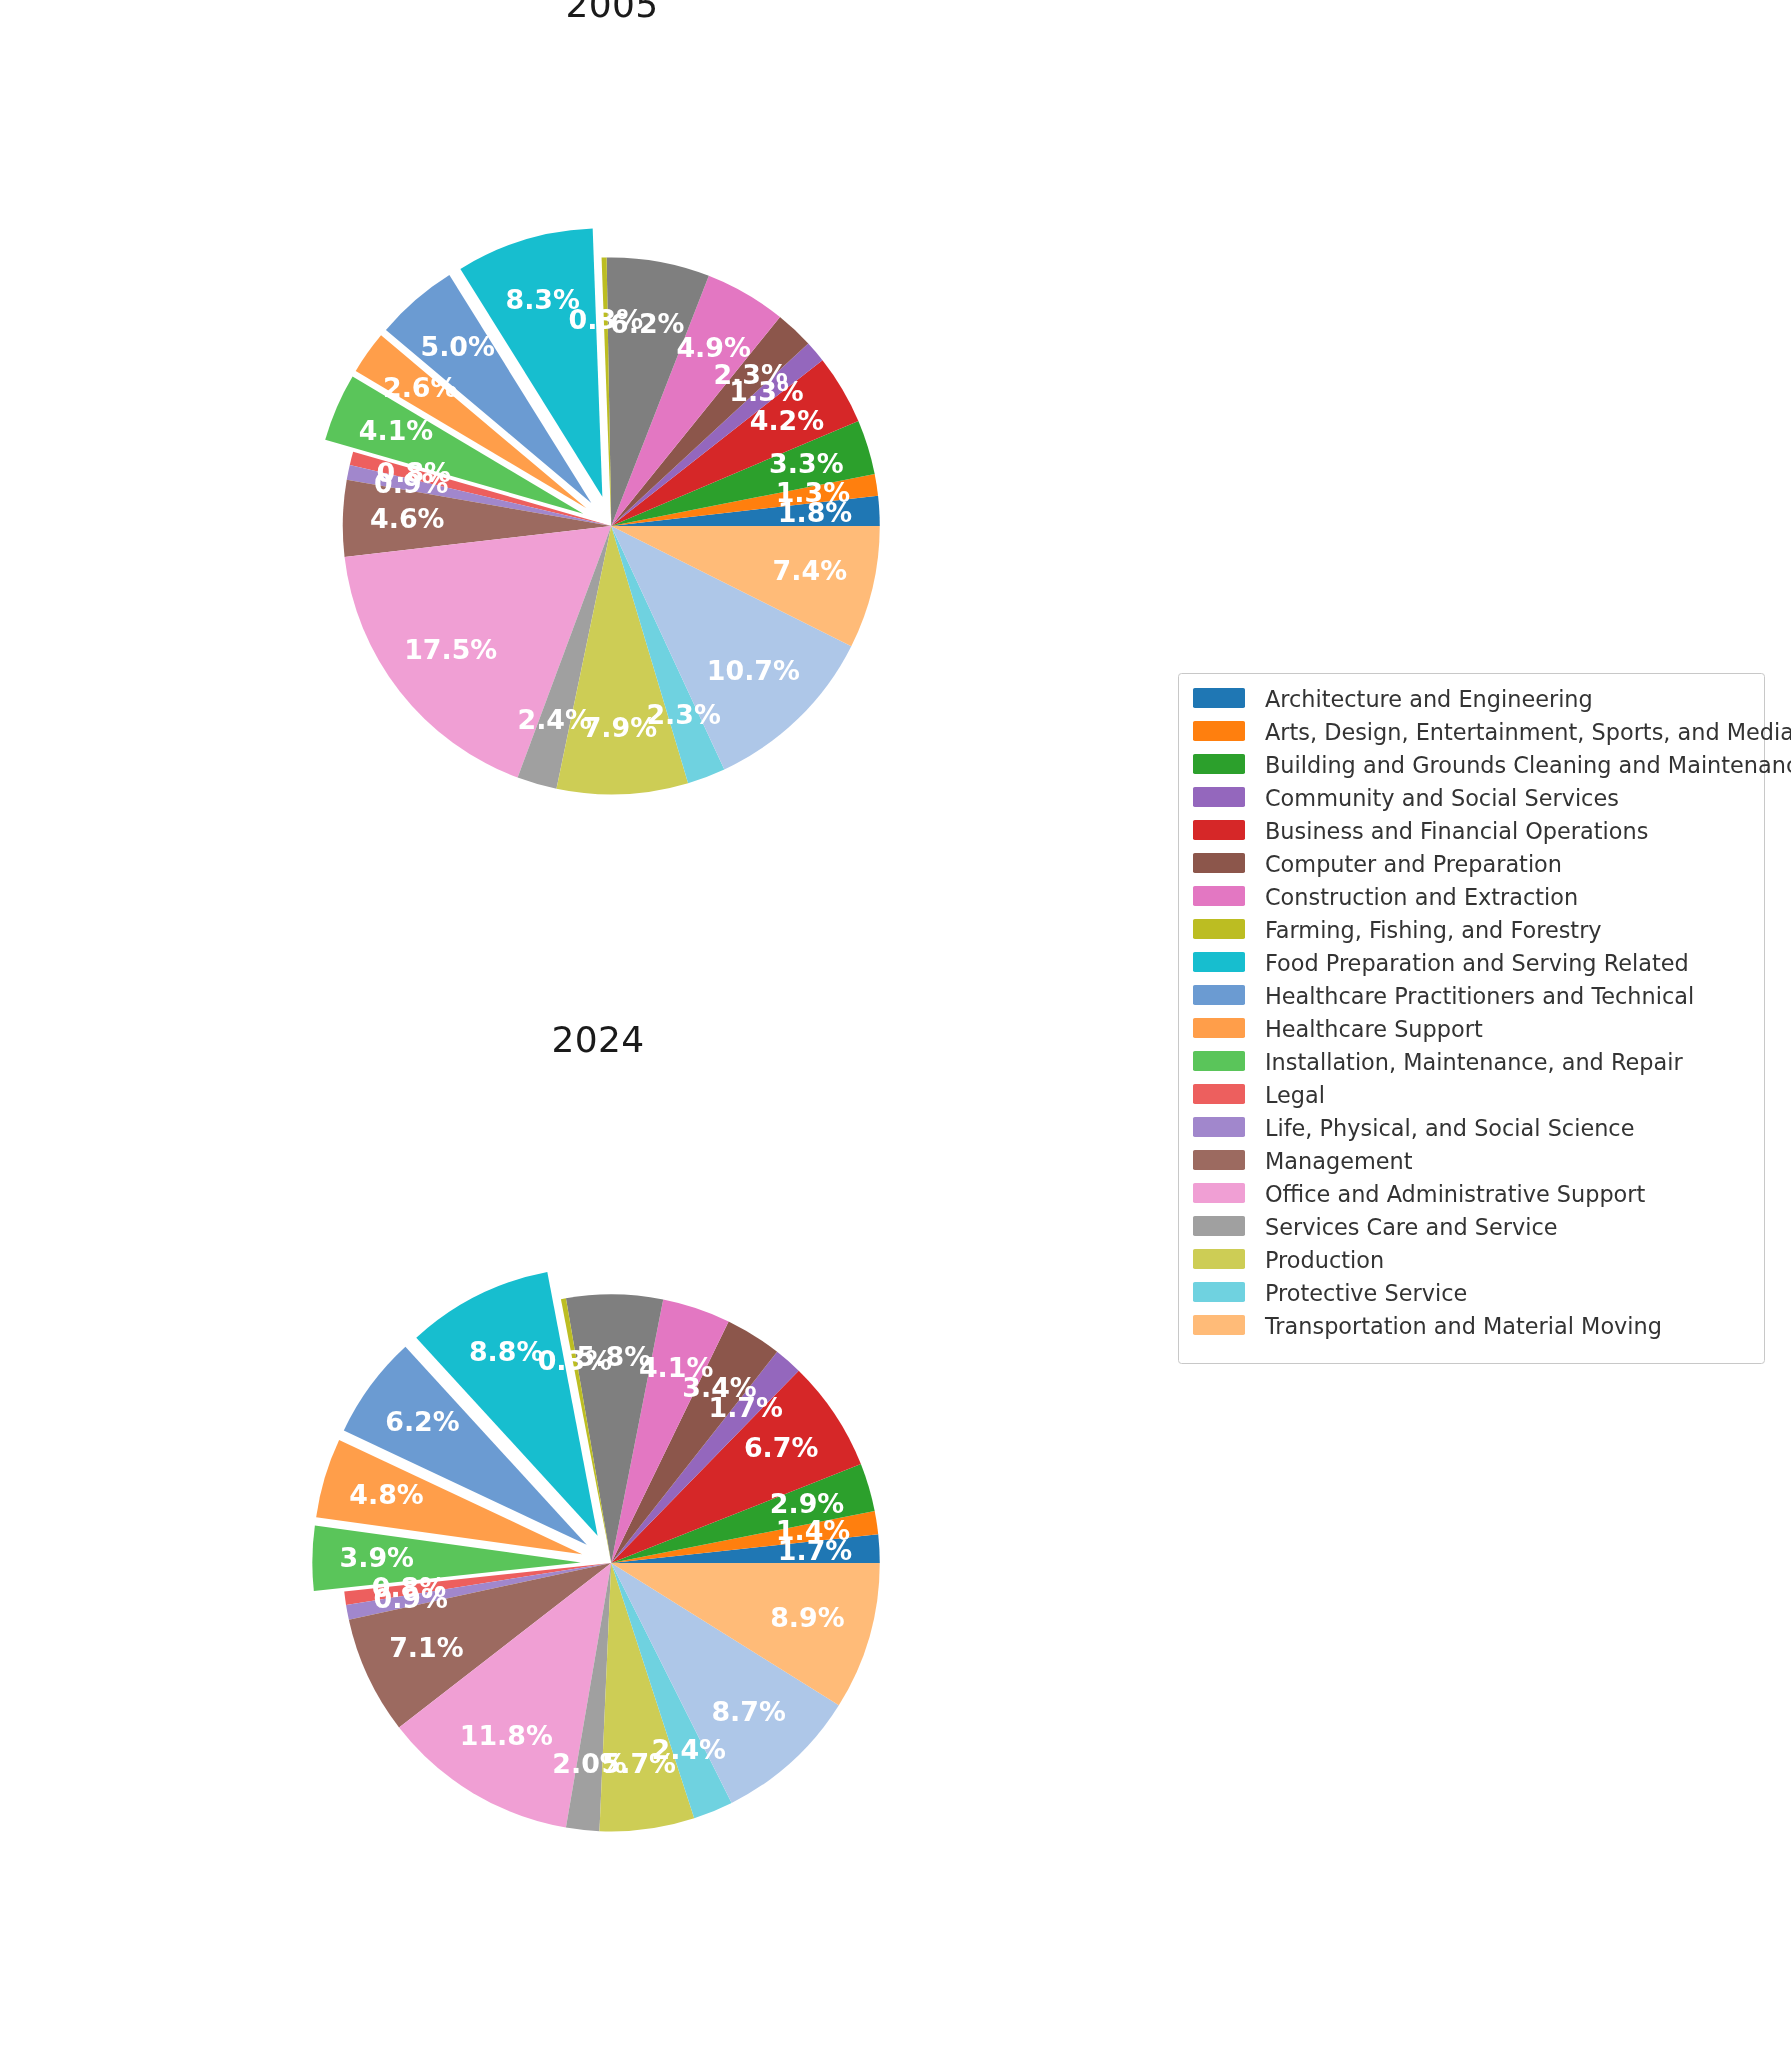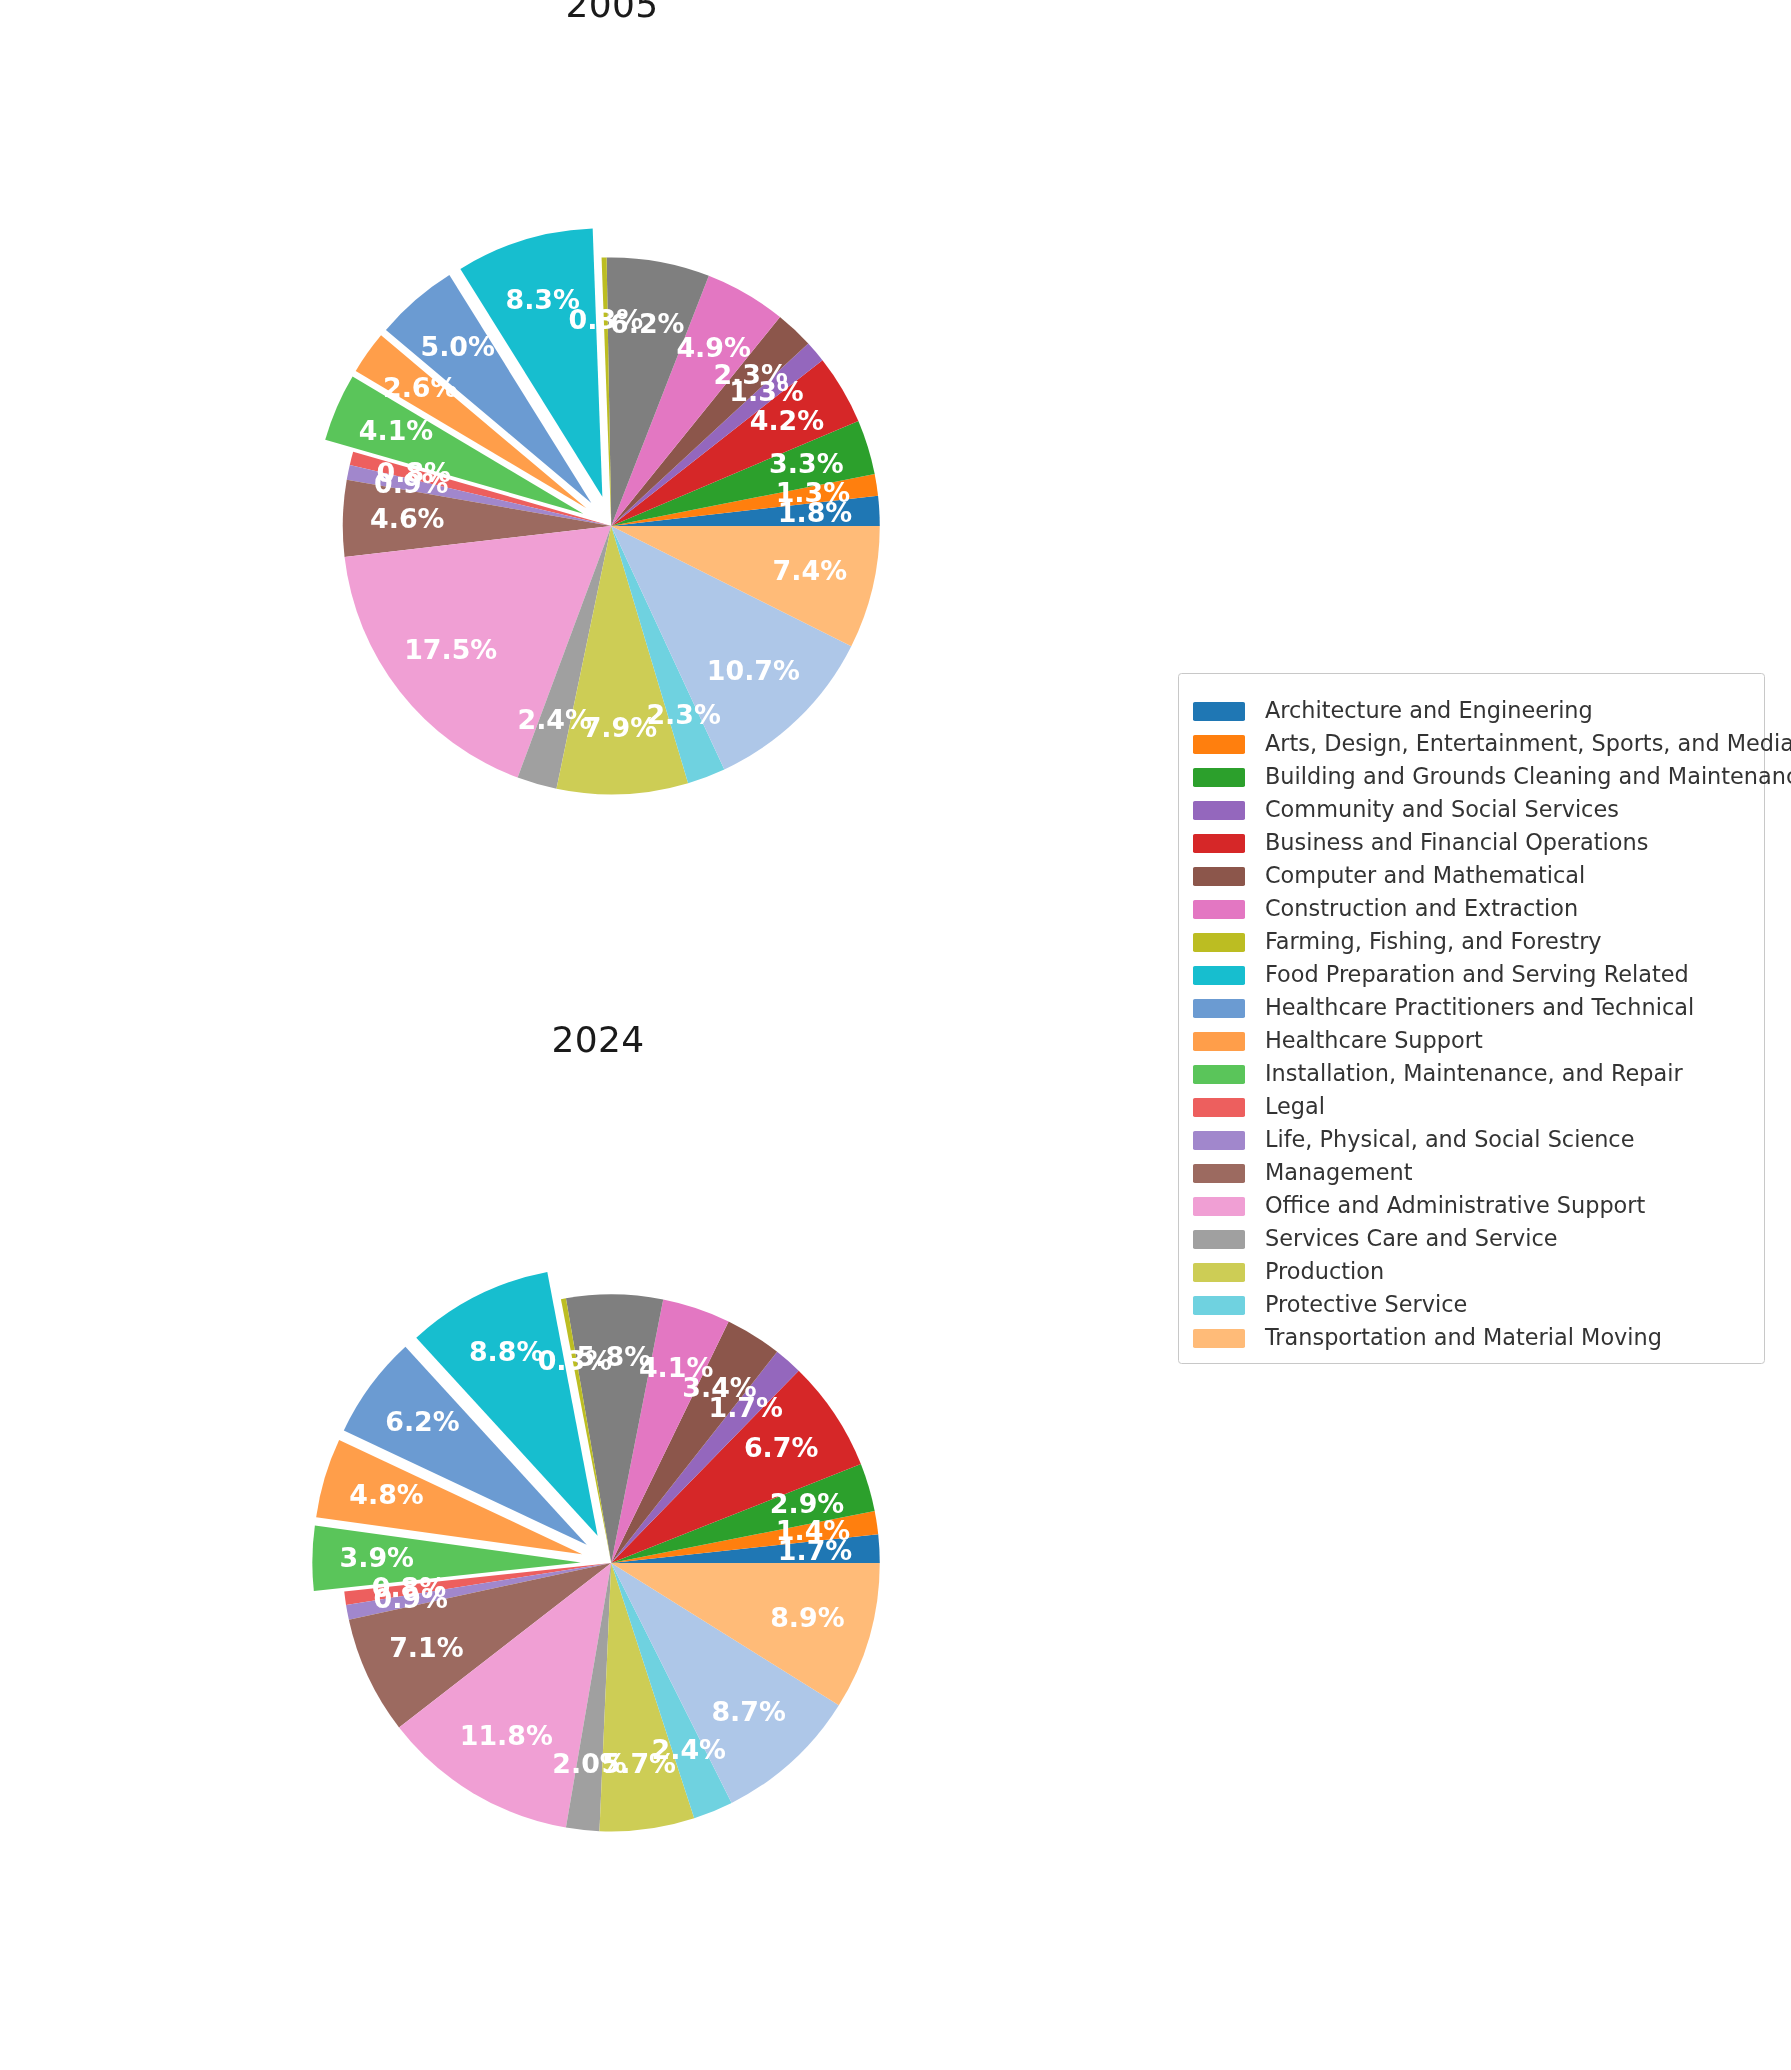--- a/index.html
+++ b/index.html
@@ -17,21 +17,21 @@
 
   .slice-label{font-size:30px;font-weight:bold;fill:#ffffff;
                font-family:"DejaVu Sans","Liberation Sans",sans-serif;
                text-anchor:middle;dominant-baseline:middle;
                paint-order:stroke;}
 
   
   #legend{position:absolute;left:1178px;top:673px;width:587px;
           background:#ffffff;border:0.9px solid #c8c8c8;border-radius:3.6px;
           box-sizing:border-box;padding:14.3px 16px 14.3px 14.3px;}
-  .legend-row{display:flex;align-items:flex-end;height:33px;}
+  .legend-row{display:flex;align-items:flex-start;height:33px;}
   .legend-swatch{width:52px;height:19.7px;flex:0 0 auto;margin-right:19.7px;border-radius:1.8px;}
   .legend-text{font-size:22.4px;color:#333333;white-space:nowrap;line-height:1;
                font-family:"DejaVu Sans","Liberation Sans",sans-serif;}
 </style>
 </head>
 <body>
 
 <div id="stage">
 
   <div class="pie-title" id="title-0" style="left: 433px; top: -16px; width: 358px;">2005</div>
@@ -150,21 +150,21 @@
       <div class="legend-row">
         <div class="legend-swatch" style="background: rgb(148, 103, 189);"></div>
         <div class="legend-text">Community and Social Services</div>
       </div>
       <div class="legend-row">
         <div class="legend-swatch" style="background: rgb(214, 39, 40);"></div>
         <div class="legend-text">Business and Financial Operations</div>
       </div>
       <div class="legend-row">
         <div class="legend-swatch" style="background: rgb(140, 86, 75);"></div>
-        <div class="legend-text">Computer and Mathematical</div>
+        <div class="legend-text">Computer and Preparation</div>
       </div>
       <div class="legend-row">
         <div class="legend-swatch" style="background: rgb(227, 119, 194);"></div>
         <div class="legend-text">Construction and Extraction</div>
       </div>
       <div class="legend-row">
         <div class="legend-swatch" style="background: rgb(188, 189, 34);"></div>
         <div class="legend-text">Farming, Fishing, and Forestry</div>
       </div>
       <div class="legend-row">

